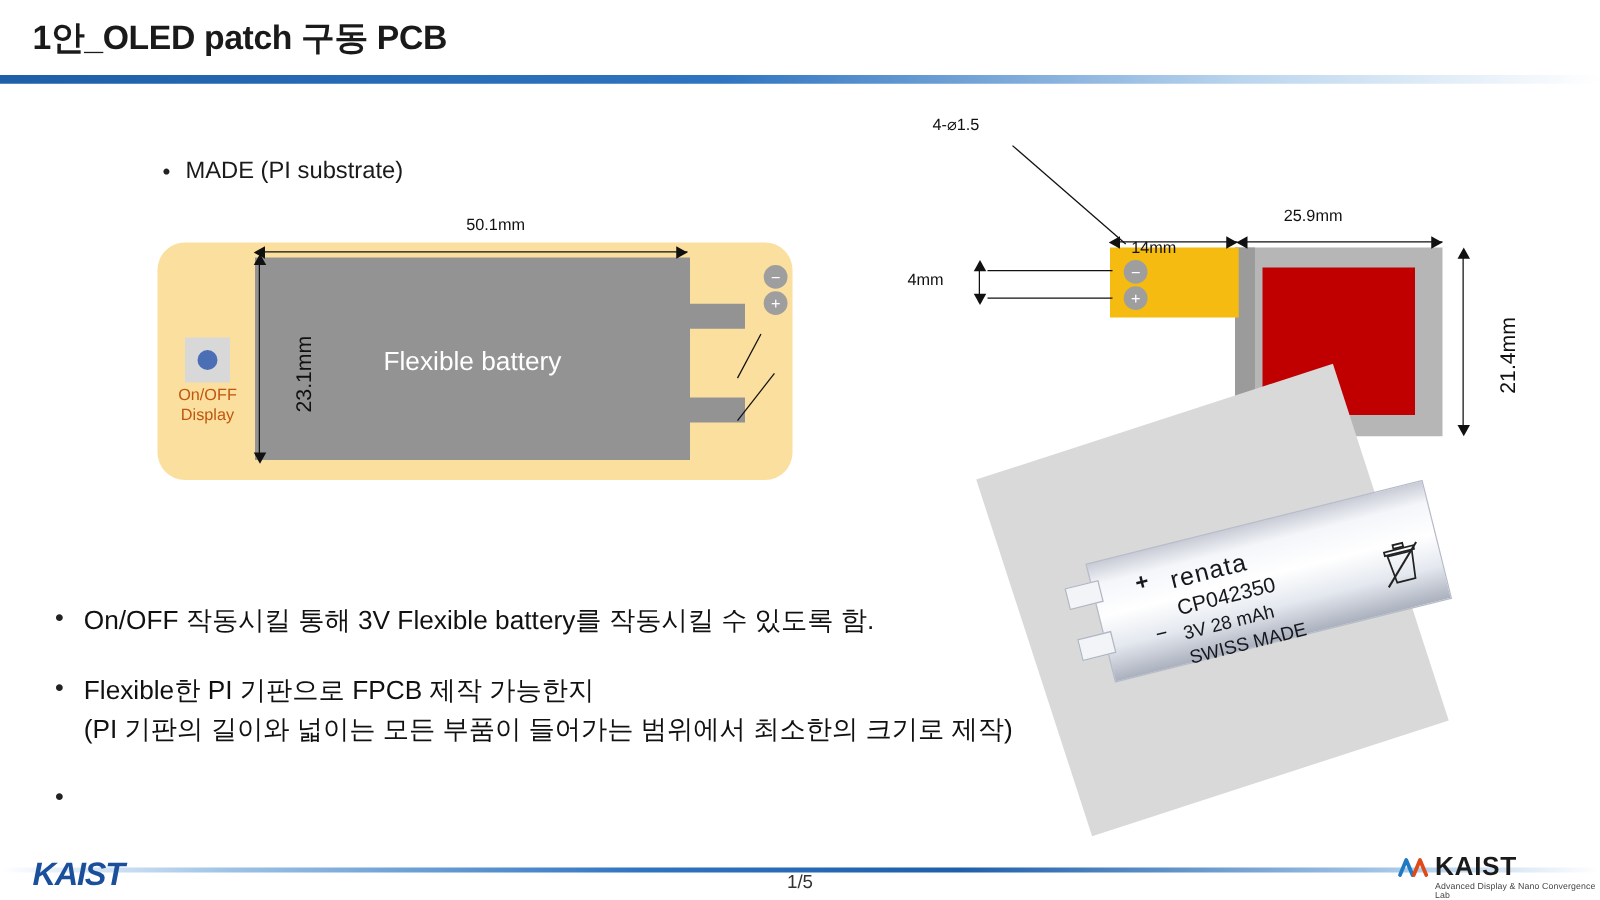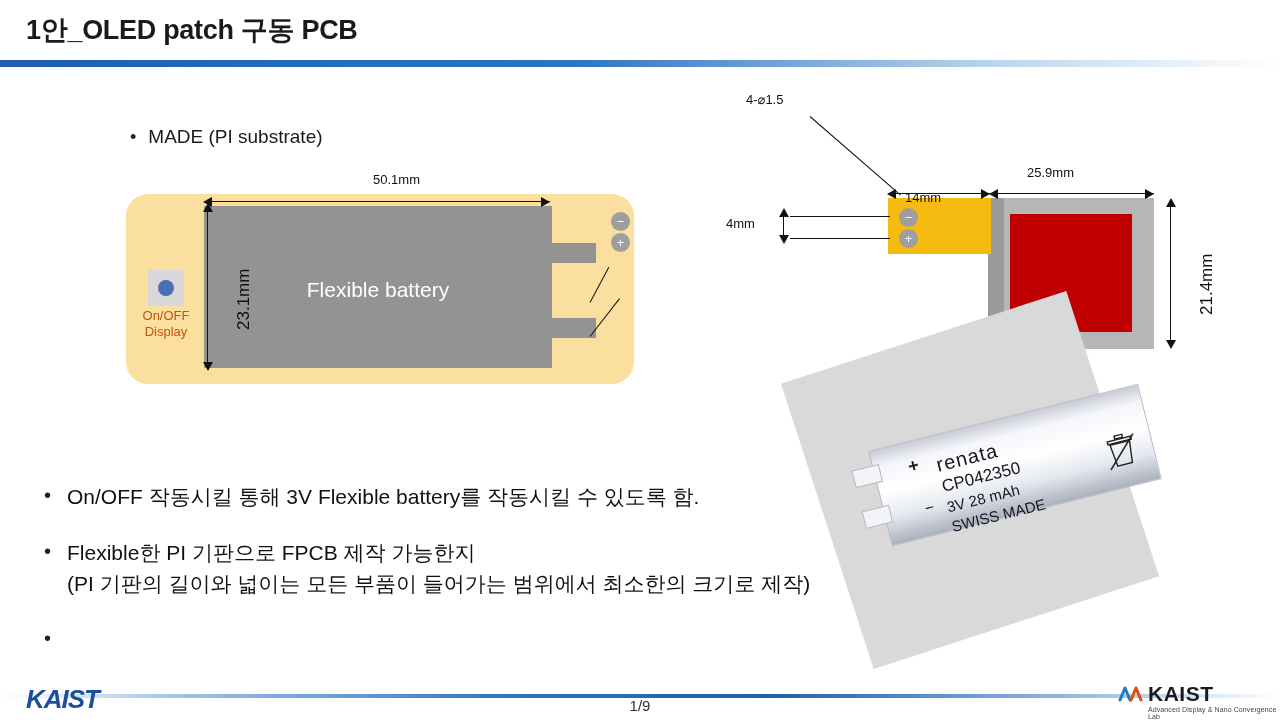--- a/index.html
+++ b/index.html
@@ -488,21 +488,21 @@
       <svg class="weee" viewBox="0 0 34 40">
         <path d="M7 12 h20 l-2.5 22 h-15 Z" fill="none" stroke="#222" stroke-width="1.4"></path>
         <rect x="5" y="8" width="24" height="3" fill="none" stroke="#222" stroke-width="1.4"></rect>
         <rect x="13" y="4" width="8" height="3" fill="none" stroke="#222" stroke-width="1.4"></rect>
         <line x1="2" y1="36" x2="32" y2="6" stroke="#222" stroke-width="1.6"></line>
       </svg>
     </div>
   </div>
 
   <div class="footer-rule"></div>
-  <div class="page-number">1/9</div>
+  <div class="page-number">1/5</div>
   <div class="kaist-logo">KAIST</div>
   <div class="adnc-logo">
     <svg width="26" height="20" viewBox="0 0 26 20" style="position:absolute; left:-30px; top:2px;">
       <path d="M2 16 L7 4 L12 16" fill="none" stroke="#1f7ac4" stroke-width="3" stroke-linecap="round" stroke-linejoin="round"></path>
       <path d="M13 16 L18 4 L23 16" fill="none" stroke="#e04a18" stroke-width="3" stroke-linecap="round" stroke-linejoin="round"></path>
     </svg>
     <div class="adnc-name">KAIST</div>
     <div class="adnc-sub">Advanced Display &amp; Nano Convergence Lab</div>
   </div>
 

